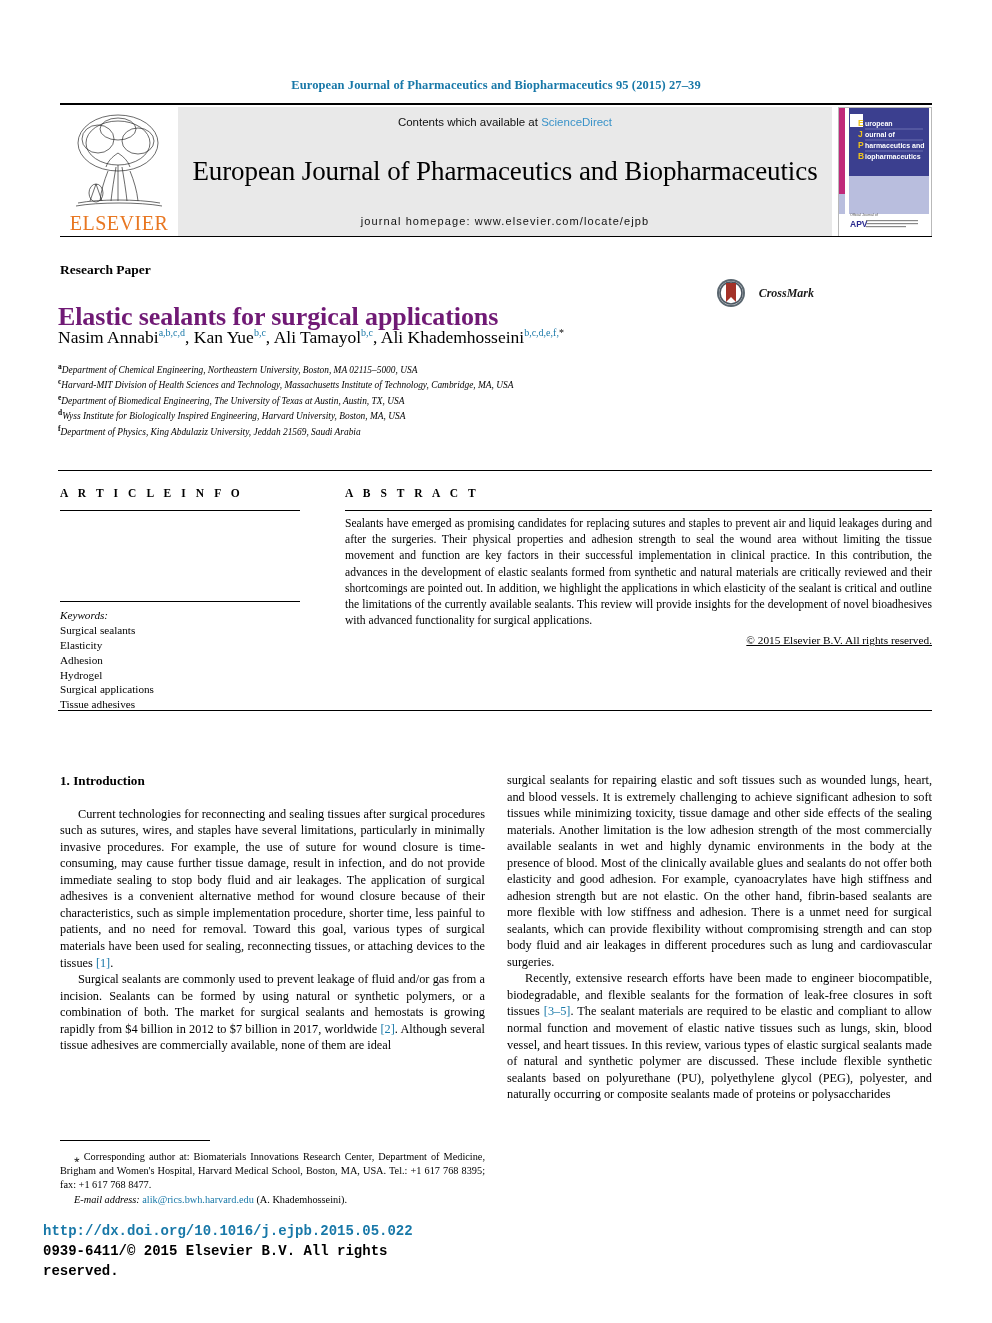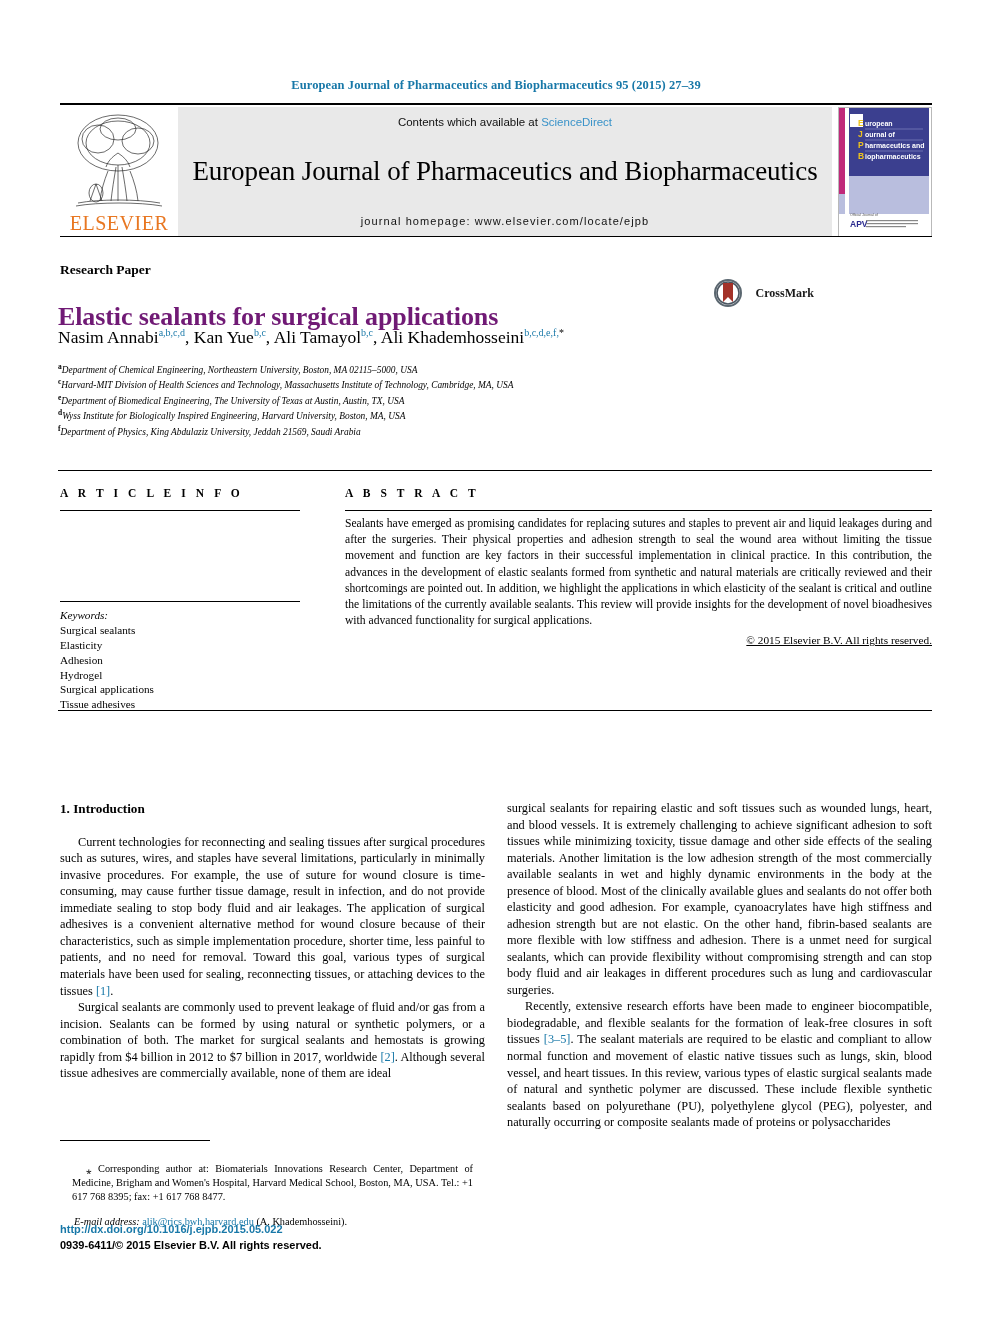--- a/index.html
+++ b/index.html
@@ -136,20 +136,21 @@
     color: #701a75;
     letter-spacing: -.1px;
   }
   .crossmark {
     position: absolute;
     right: 58px;
     top: 278px;
     display: flex;
     align-items: center;
     gap: 13px;
+    font-style: italic;
   }
   .crossmark-label {
     font-family: "Liberation Serif", serif;
     font-weight: bold;
     font-size: 12px;
     color: #1a1a1a;
   }
   .authors {
     position: absolute;
     left: 58px;
@@ -256,21 +257,21 @@
     position: absolute;
     left: 58px;
     top: 710px;
     width: 874px;
     border-top: 1px solid #000;
   }
 
   
   .col {
     position: absolute;
-    top: 800px;
+    top: 772px;
     width: 425px;
     font-family: "Liberation Serif", serif;
     font-size: 12.3px;
     line-height: 1.345;
     text-align: justify;
   }
   .col.left { left: 60px; }
   .col.right { left: 507px; }
   .col h2 {
     font-size: 13.2px;
@@ -297,25 +298,25 @@
     font-family: "Liberation Serif", serif;
     font-size: 10.3px;
     line-height: 1.34;
     text-align: justify;
   }
   .footnote .email-lbl { font-style: italic; }
   .footnote a, .link { color: #1878a8; text-decoration: none; }
 
   .doi-block {
     position: absolute;
-    left: 60px;
+    left: 43px;
     top: 1222px;
     width: 425px;
-    font-family: Liberation Sans, sans-serif;
-    font-size: 11px;
+    font-family: Liberation Mono, monospace;
+    font-size: 14px;
     line-height: 1.42;
   }
   .doi-block .doi { color: #1878a8; font-weight: bold; }
   .doi-block .issn { font-weight: bold; }
 </style>
 </head>
 <body>
 
 <div class="page">
 
@@ -456,21 +457,21 @@
 
   <div class="col right">
     <div id="right-paras">
         <p style="text-indent: 0px;">surgical sealants for repairing elastic and soft tissues such as wounded lungs, heart, and blood vessels. It is extremely challenging to achieve significant adhesion to soft tissues while minimizing toxicity, tissue damage and other side effects of the sealing materials. Another limitation is the low adhesion strength of the most commercially available sealants in wet and highly dynamic environments in the body at the presence of blood. Most of the clinically available glues and sealants do not offer both elasticity and good adhesion. For example, cyanoacrylates have high stiffness and adhesion strength but are not elastic. On the other hand, fibrin-based sealants are more flexible with low stiffness and adhesion. There is a unmet need for surgical sealants, which can provide flexibility without compromising strength and can stop body fluid and air leakages in different procedures such as lung and cardiovascular surgeries.</p>
         <p>Recently, extensive research efforts have been made to engineer biocompatible, biodegradable, and flexible sealants for the formation of leak-free closures in soft tissues <span class="ref">[3–5]</span>. The sealant materials are required to be elastic and compliant to allow normal function and movement of elastic native tissues such as lungs, skin, blood vessel, and heart tissues. In this review, various types of elastic surgical sealants made of natural and synthetic polymer are discussed. These include flexible synthetic sealants based on polyurethane (PU), polyethylene glycol (PEG), polyester, and naturally occurring or composite sealants made of proteins or polysaccharides</p>
       </div>
   </div>
 
   <div class="footnote-rule"></div>
   <div class="footnote">
-    <p style="margin:12px; text-indent:14px;">
+    <p style="margin:0; text-indent:14px;">
       <span>⁎</span><span> Corresponding author at: Biomaterials Innovations Research Center, Department of Medicine, Brigham and Women's Hospital, Harvard Medical School, Boston, MA, USA. Tel.: +1 617 768 8395; fax: +1 617 768 8477.</span>
     </p>
     <p style="margin:2px 0 0 0; text-indent:14px;">
       <span class="email-lbl">E-mail address:</span>
       <span class="link">alik@rics.bwh.harvard.edu</span><span> (A. Khademhosseini).</span>
     </p>
   </div>
 
   <div class="doi-block">
     <div class="doi">http://dx.doi.org/10.1016/j.ejpb.2015.05.022</div>

